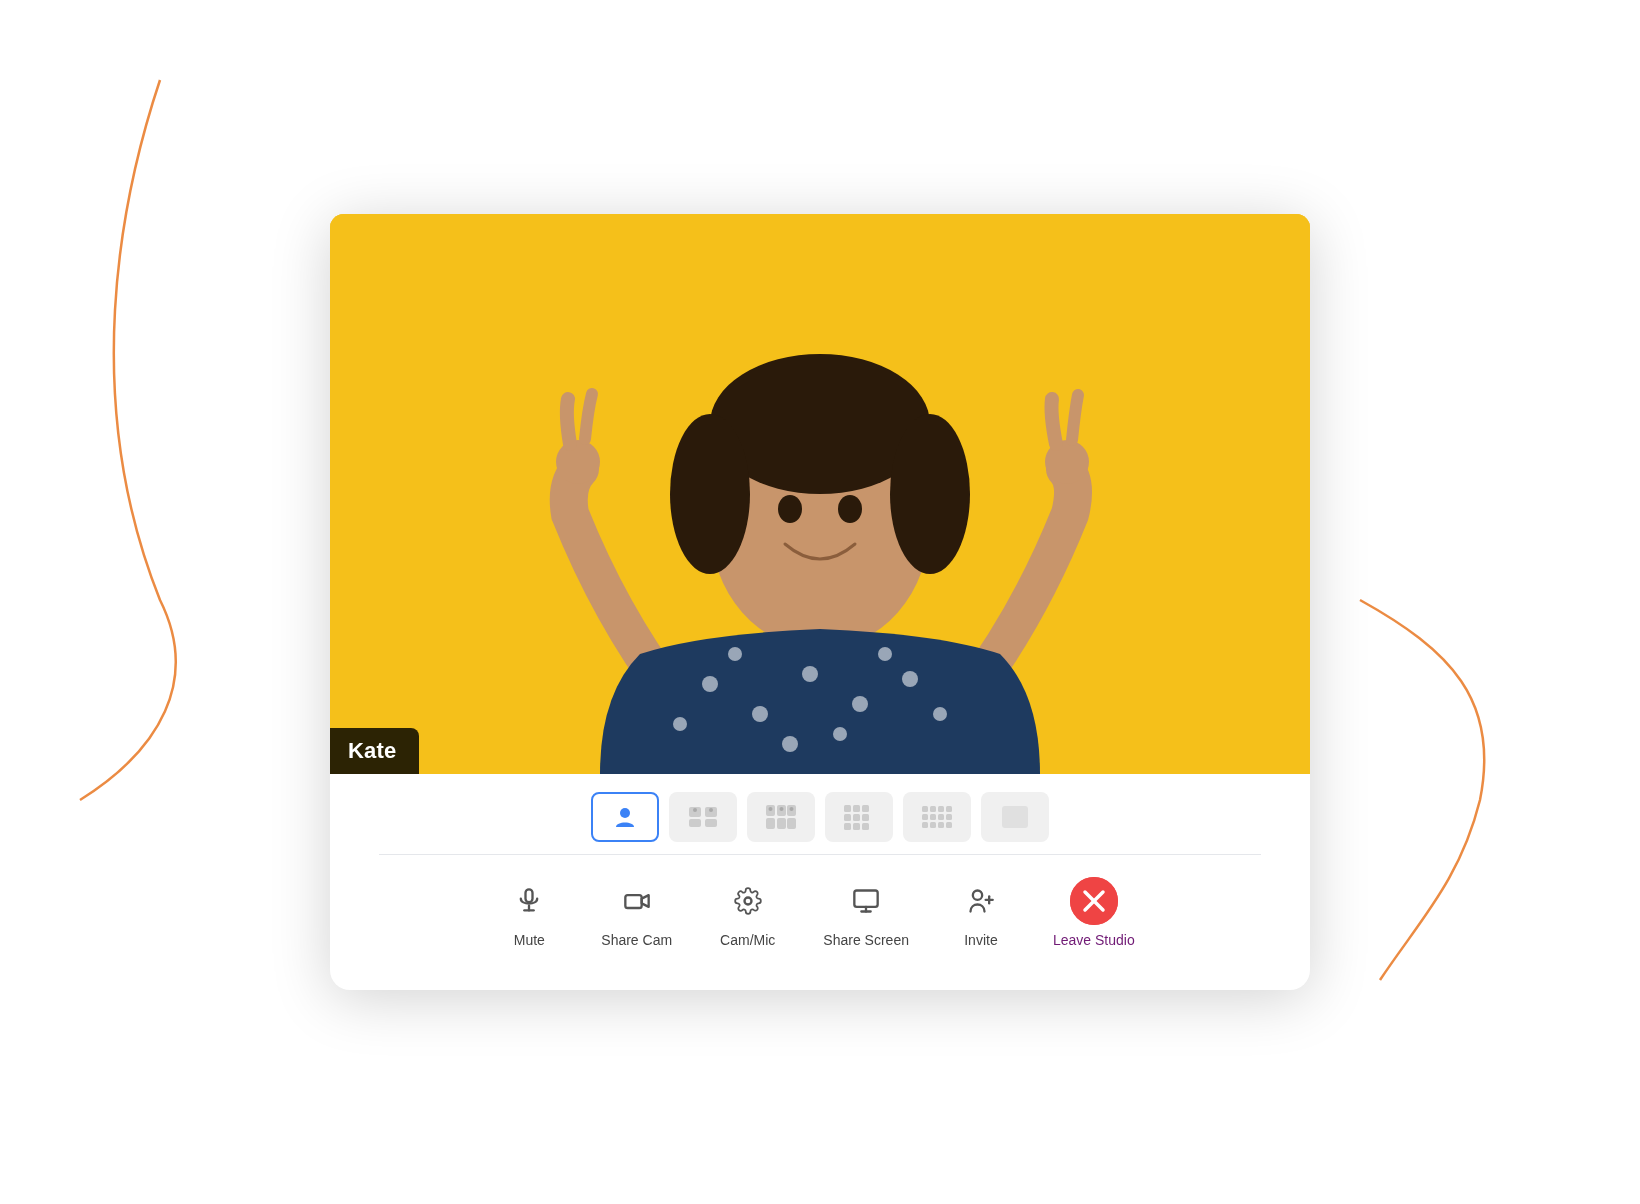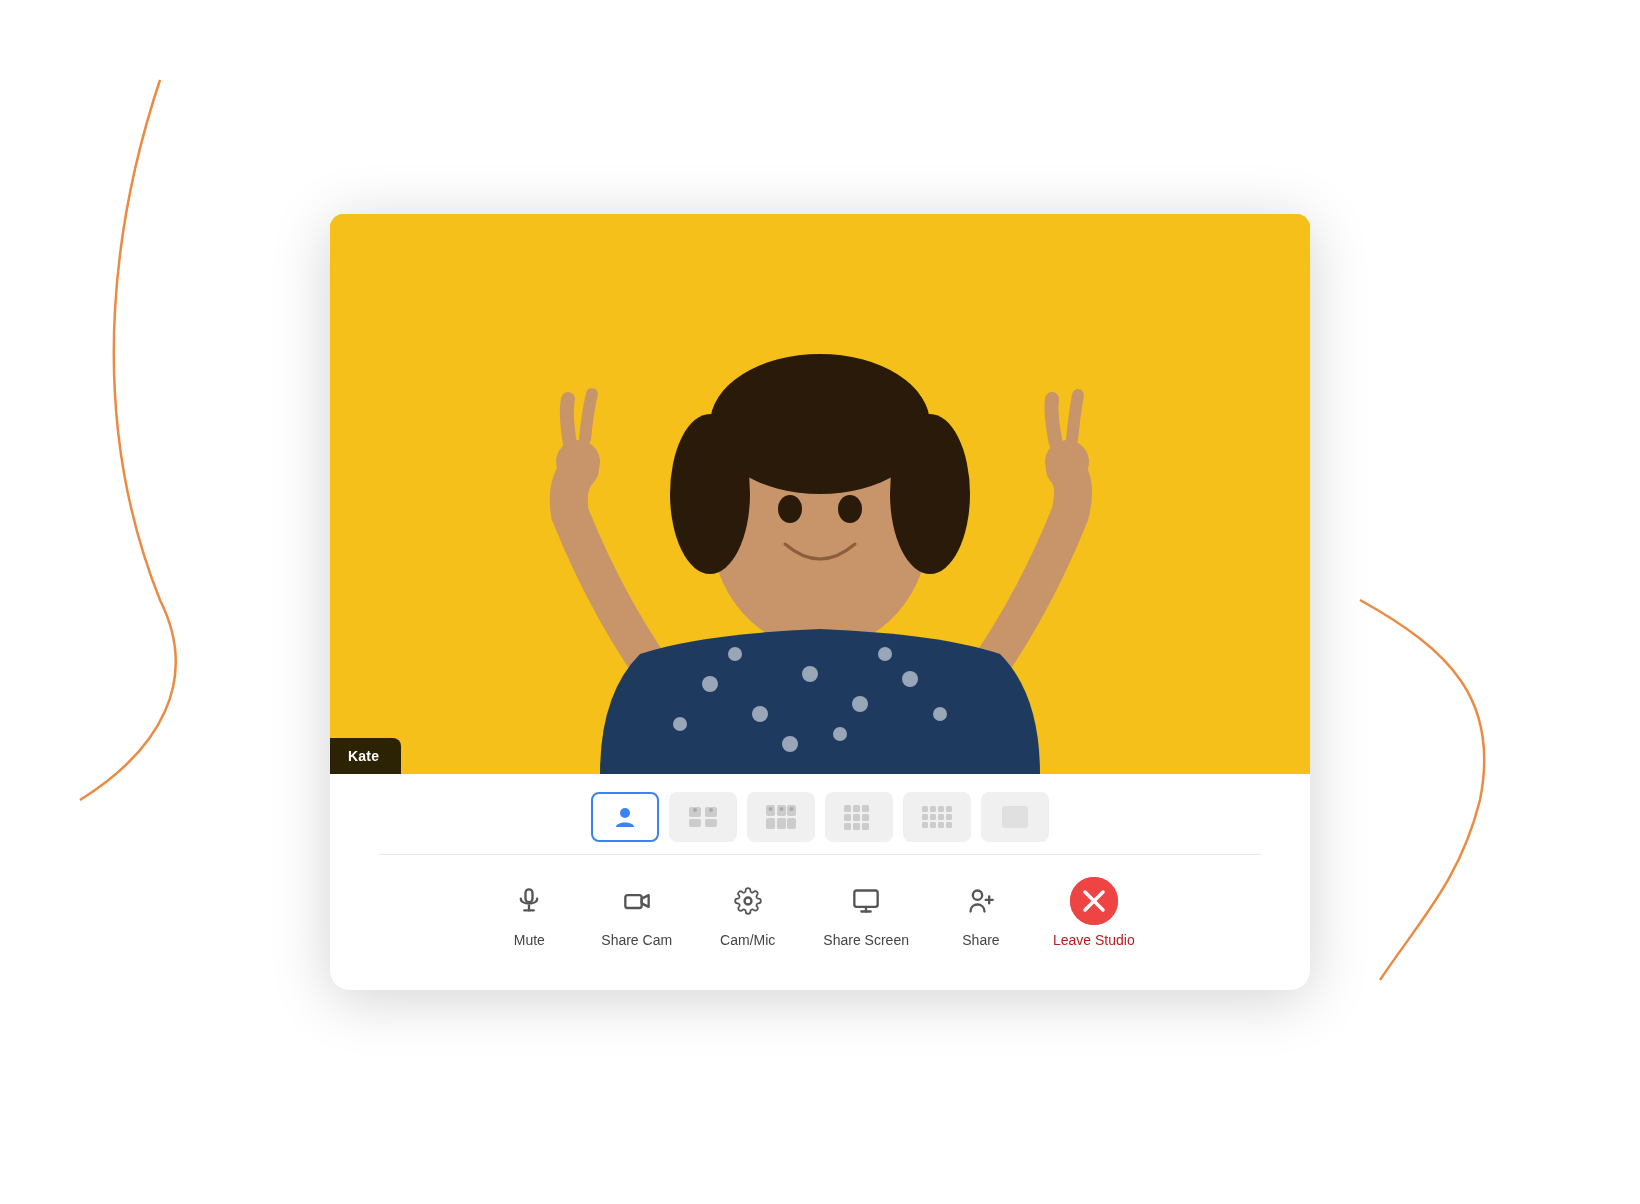--- a/index.html
+++ b/index.html
@@ -45,21 +45,21 @@
       justify-content: center;
       position: relative;
     }
 
     .name-badge {
       position: absolute;
       bottom: 0;
       left: 0;
       background: rgba(0,0,0,0.82);
       color: #fff;
-      font-size: 14px;
+      font-size: 22px;
       font-weight: 600;
       padding: 10px 22px 10px 18px;
       border-radius: 0 8px 0 0;
       letter-spacing: 0.2px;
     }
 
     .layout-selector {
       display: flex;
       align-items: center;
       justify-content: center;
@@ -131,21 +131,21 @@
     }
 
     .leave-btn .icon-wrap {
       background: #ef4444;
       border-radius: 50%;
       width: 48px;
       height: 48px;
     }
 
     .leave-btn .btn-label {
-      color: #b91c1c;
+      color: #701a75;
     }
 
     svg.ctrl-icon {
       width: 28px;
       height: 28px;
       fill: none;
       stroke: #555;
       stroke-width: 2;
       stroke-linecap: round;
       stroke-linejoin: round;
@@ -347,21 +347,21 @@
 
     <button class="control-btn">
       <div class="icon-wrap">
         <svg class="ctrl-icon" viewBox="0 0 24 24">
           <circle cx="9" cy="7" r="4" stroke="#555" stroke-width="2" fill="none"></circle>
           <path d="M3 21 C3 17 6 15 9 15 C12 15 15 17 15 21" stroke="#555" stroke-width="2" fill="none"></path>
           <line x1="19" y1="8" x2="19" y2="14" stroke="#555" stroke-width="2"></line>
           <line x1="16" y1="11" x2="22" y2="11" stroke="#555" stroke-width="2"></line>
         </svg>
       </div>
-      <span class="btn-label">Share</span>
+      <span class="btn-label">Invite</span>
     </button>
 
     <button class="control-btn leave-btn">
       <div class="icon-wrap">
         <svg viewBox="0 0 48 48" width="48" height="48">
           <circle cx="24" cy="24" r="24" fill="#ef4444"></circle>
           <line x1="15" y1="15" x2="33" y2="33" stroke="white" stroke-width="3.5" stroke-linecap="round"></line>
           <line x1="33" y1="15" x2="15" y2="33" stroke="white" stroke-width="3.5" stroke-linecap="round"></line>
         </svg>
       </div>

